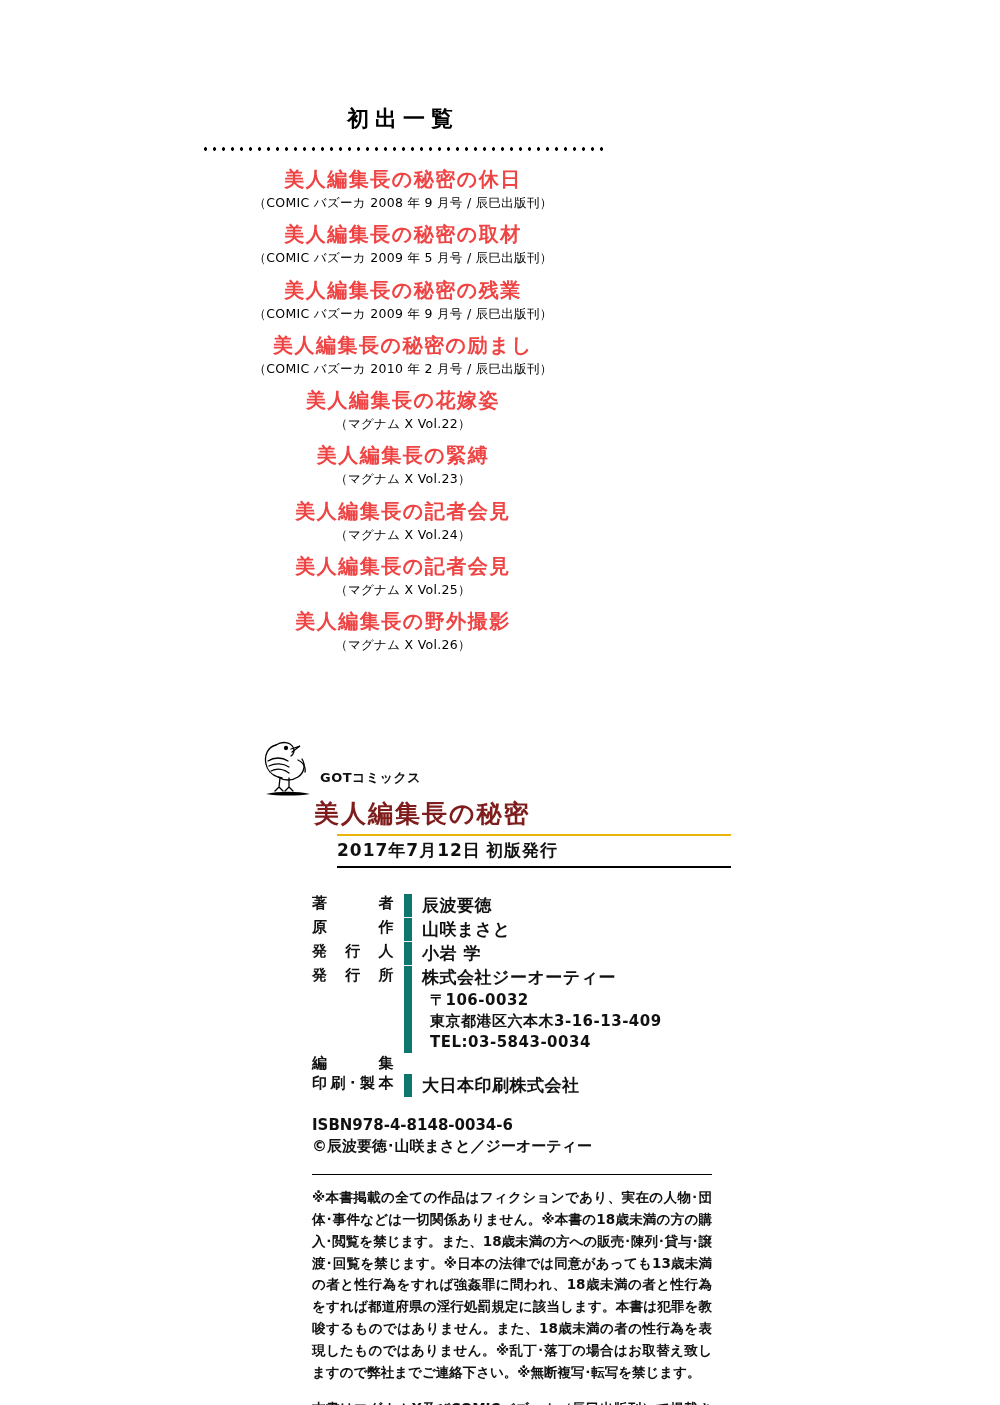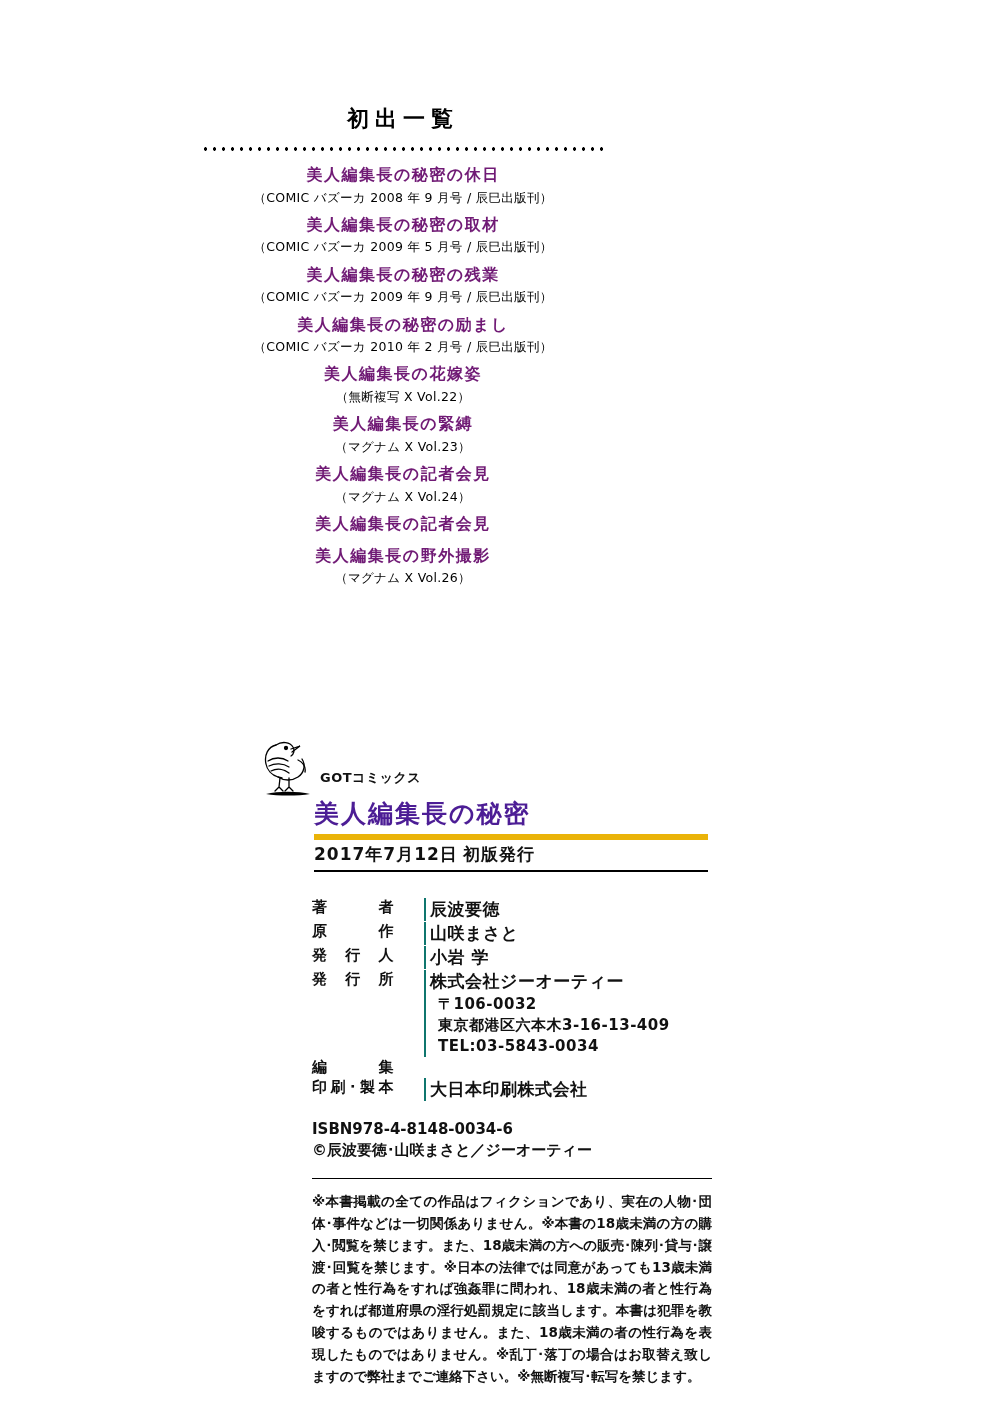--- a/index.html
+++ b/index.html
@@ -37,26 +37,25 @@
     margin: 0 auto 12px auto;
     background-image: radial-gradient(circle, #000 1.6px, transparent 1.9px);
     background-size: 9px 10px;
     background-repeat: repeat-x;
     background-position: left center;
   }
   .entry {
     margin-bottom: 10px;
   }
   .entry-title {
-    font-size: 16px;
+    font-size: 20px;
     font-weight: bold;
     letter-spacing: 1.5px;
-    color: #701a75;
+    color: #ef4444;
     line-height: 1.35;
-    font-family: Liberation Mono, monospace;
   }
   .entry-source {
     font-size: 12.5px;
     letter-spacing: 0.3px;
     color: #000;
     margin-top: 2px;
     line-height: 1.3;
   }
 
   
@@ -81,25 +80,25 @@
     top: 34px;
     font-size: 13px;
     font-weight: bold;
     letter-spacing: 0.5px;
   }
   .book-title {
     font-size: 25px;
     font-weight: bold;
     letter-spacing: 2px;
     margin: 2px 0 4px 56px;
-    color: #4c1d95;
+    color: #7f1d1d;
   }
   .pubdate-wrap {
-    margin-left: 56px;
-    border-top: 6px solid #eab308;
+    margin-left: 79px;
+    border-top: 2px solid #eab308;
     border-bottom: 2px solid #000;
     padding: 3px 0 4px 0;
     width: 394px;
   }
   .pubdate {
     font-size: 17px;
     font-weight: bold;
     letter-spacing: 1px;
   }
 
@@ -117,28 +116,27 @@
     flex: 0 0 92px;
     font-size: 15px;
     font-weight: bold;
     letter-spacing: 0.5px;
     text-align: justify;
     text-align-last: justify;
     padding-right: 10px;
     box-sizing: border-box;
   }
   .credit-value {
-    border-left: 2px solid #0f766e;
-    padding-left: 4px;
+    border-left: 8px solid #0f766e;
+    padding-left: 10px;
     font-size: 17px;
     font-weight: bold;
     letter-spacing: 0.5px;
     line-height: 1.35;
     flex: 1;
-    margin-left: 20px;
   }
   .credit-value.multi {
     line-height: 1.4;
   }
   .addr-line {
     font-size: 15px;
     font-weight: bold;
     display: block;
     padding-left: 8px;
   }
@@ -183,32 +181,33 @@
   <div class="entry">
     <div class="entry-title">美人編集長の秘密の残業</div>
     <div class="entry-source">（COMIC バズーカ 2009 年 9 月号 / 辰巳出版刊）</div>
   </div>
   <div class="entry">
     <div class="entry-title">美人編集長の秘密の励まし</div>
     <div class="entry-source">（COMIC バズーカ 2010 年 2 月号 / 辰巳出版刊）</div>
   </div>
   <div class="entry">
     <div class="entry-title">美人編集長の花嫁姿</div>
-    <div class="entry-source">（無断複写 X Vol.22）</div>
+    <div class="entry-source">（マグナム X Vol.22）</div>
   </div>
   <div class="entry">
     <div class="entry-title">美人編集長の緊縛</div>
     <div class="entry-source">（マグナム X Vol.23）</div>
   </div>
   <div class="entry">
     <div class="entry-title">美人編集長の記者会見</div>
     <div class="entry-source">（マグナム X Vol.24）</div>
   </div>
   <div class="entry">
     <div class="entry-title">美人編集長の記者会見</div>
+    <div class="entry-source">（マグナム X Vol.25）</div>
   </div>
   <div class="entry">
     <div class="entry-title">美人編集長の野外撮影</div>
     <div class="entry-source">（マグナム X Vol.26）</div>
   </div>
 </div>
 
 <div class="colophon">
 
   <div class="logo-row">

